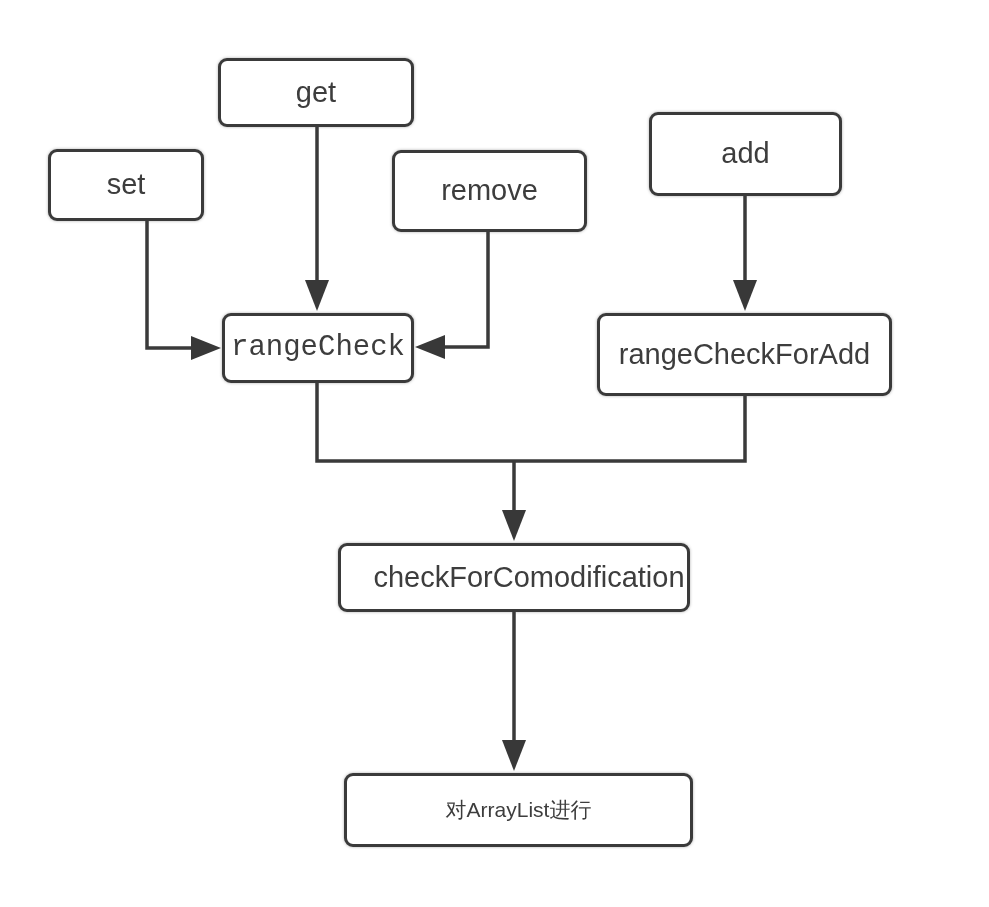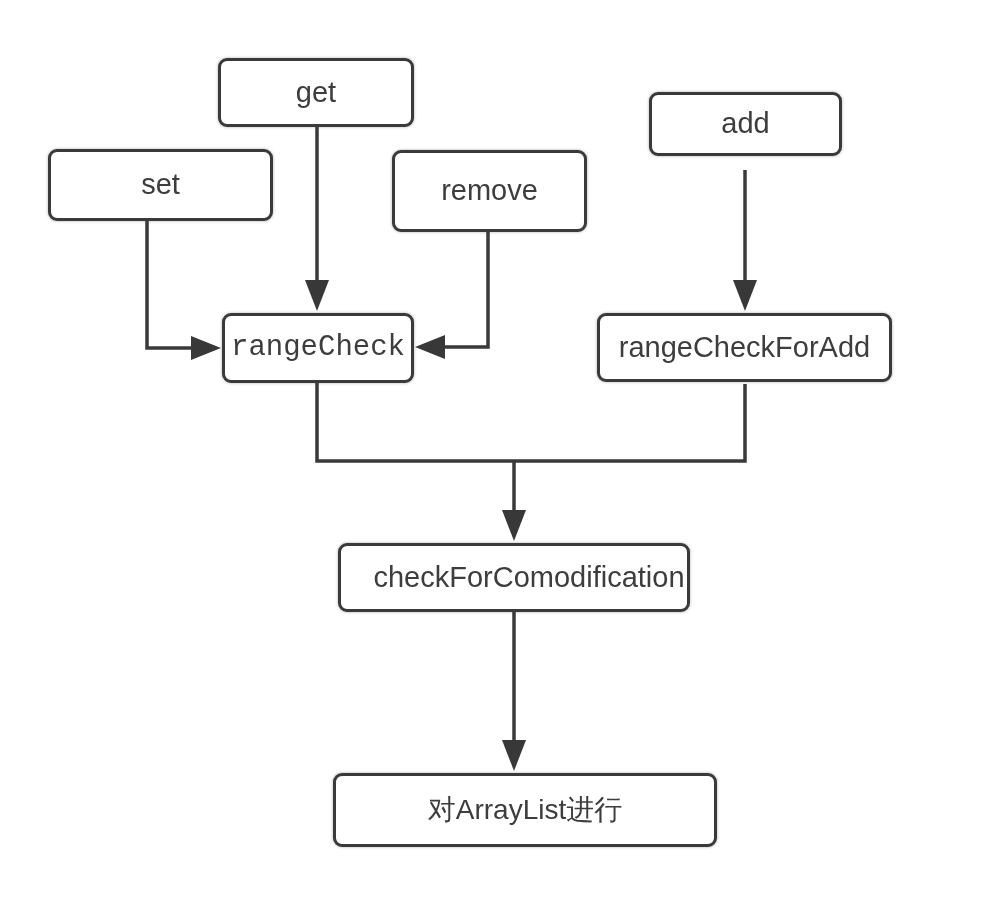--- a/index.html
+++ b/index.html
@@ -42,27 +42,27 @@
     flex-direction: column;
     align-items: center;
     justify-content: center;
     font-size: 29px;
     color: #3d3d3d;
     text-align: left;
     line-height: 1.22;
     box-shadow: 0 0 3px rgba(70,70,70,0.45);
   }
   .node-get   { left: 218px; top:  58px; width: 196px; height: 69px; }
-  .node-set   { left:  48px; top: 149px; width: 225px; height: 72px; }
+  .node-set   { left:  48px; top: 149px; width: 156px; height: 72px; }
   .node-remove{ left: 392px; top: 150px; width: 195px; height: 82px; }
-  .node-add   { left: 649px; top: 92px; width: 193px; height: 64px; }
+  .node-add   { left: 649px; top: 112px; width: 193px; height: 84px; }
   .node-rangecheck        { left: 222px; top: 313px; width: 192px; height: 70px; font-family: Liberation Mono, monospace; }
-  .node-rangecheckforadd  { left: 597px; top: 313px; width: 295px; height: 69px; }
+  .node-rangecheckforadd  { left: 597px; top: 313px; width: 295px; height: 83px; }
   .node-checkforcomod     { left: 338px; top: 543px; width: 352px; height: 69px; padding-left: 30px; }
-  .node-arraylist-ops     { left: 333px; top: 773px; width: 384px; height: 74px; font-size: 28px; }
+  .node-arraylist-ops     { left: 344px; top: 773px; width: 349px; height: 74px; font-size: 21px; }
   .node .line { display: block; }
 </style>
 </head>
 <body>
 
 <div class="canvas">
 
   <svg class="connectors" viewBox="0 0 989 907">
 
     <g>

